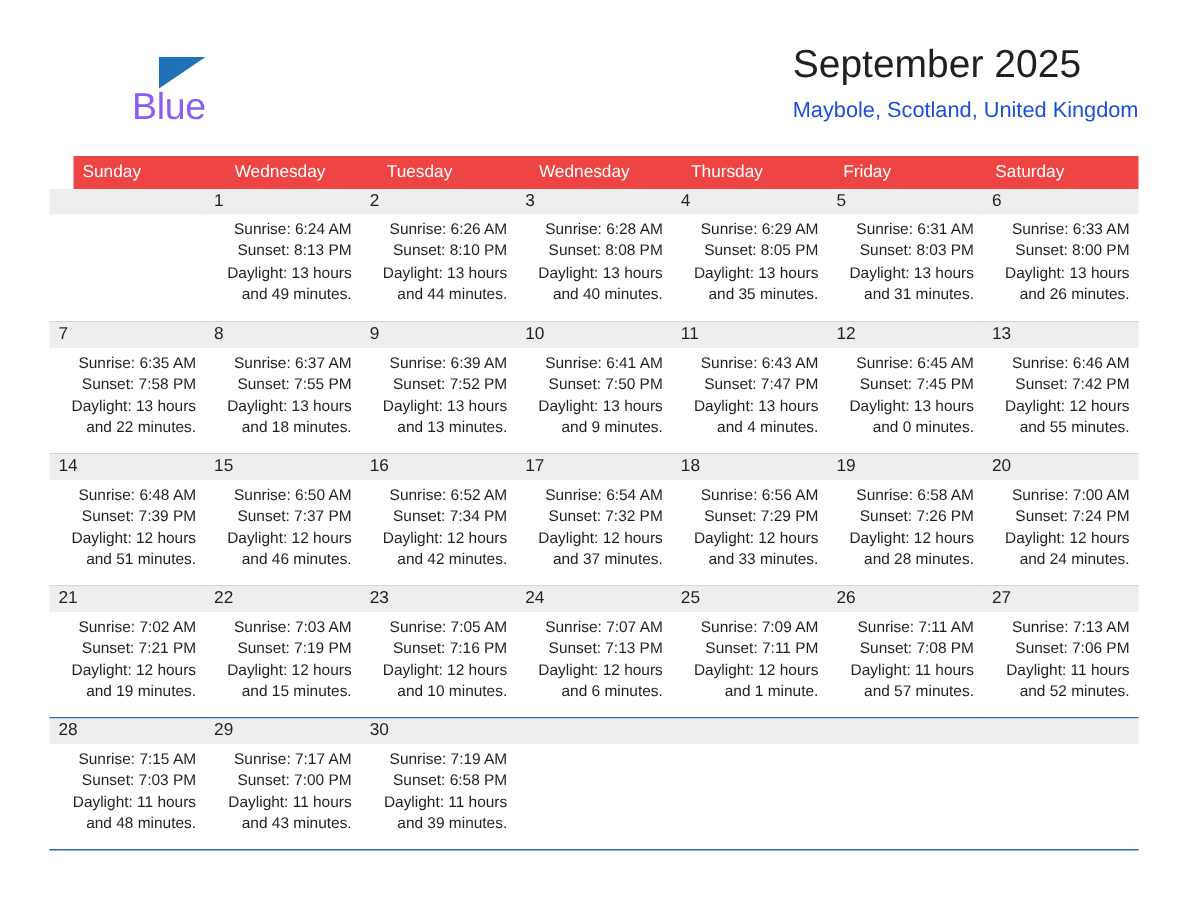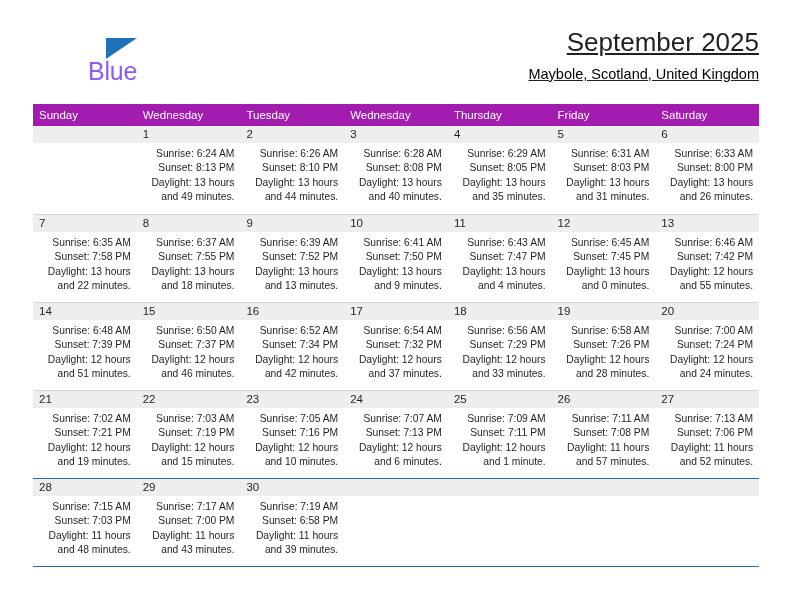--- a/index.html
+++ b/index.html
@@ -61,48 +61,47 @@
     font-size: 25px;
     letter-spacing: -0.2px;
     color: #8b5cf6;
     line-height: 26px;
   }
 
   .title-block {
     position: absolute;
     right: 0;
     top: 0;
-    text-align: right;
-    text-decoration: underline;
   }
   .cal-title {
     font-size: 26px;
     font-weight: normal;
     color: #231f20;
     line-height: 32px;
     white-space: nowrap;
   }
   .cal-subtitle {
     font-size: 14.5px;
-    color: #000000;
+    color: #1d4ed8;
     line-height: 20px;
     margin-top: 6px;
     white-space: nowrap;
   }
 
   
   .calendar {
     position: absolute;
     left: 33px;
     top: 104px;
     width: 726px;
   }
   .weekday-row {
     display: flex;
-    background: #a21caf;
+    background: #ef4444;
+    margin-left: 16px;
   }
   .weekday-cell {
     flex: 1 1 0;
     min-width: 0;
     height: 22px;
     line-height: 22px;
     color: #ffffff;
     font-size: 11.5px;
     padding-left: 6px;
     box-sizing: border-box;

